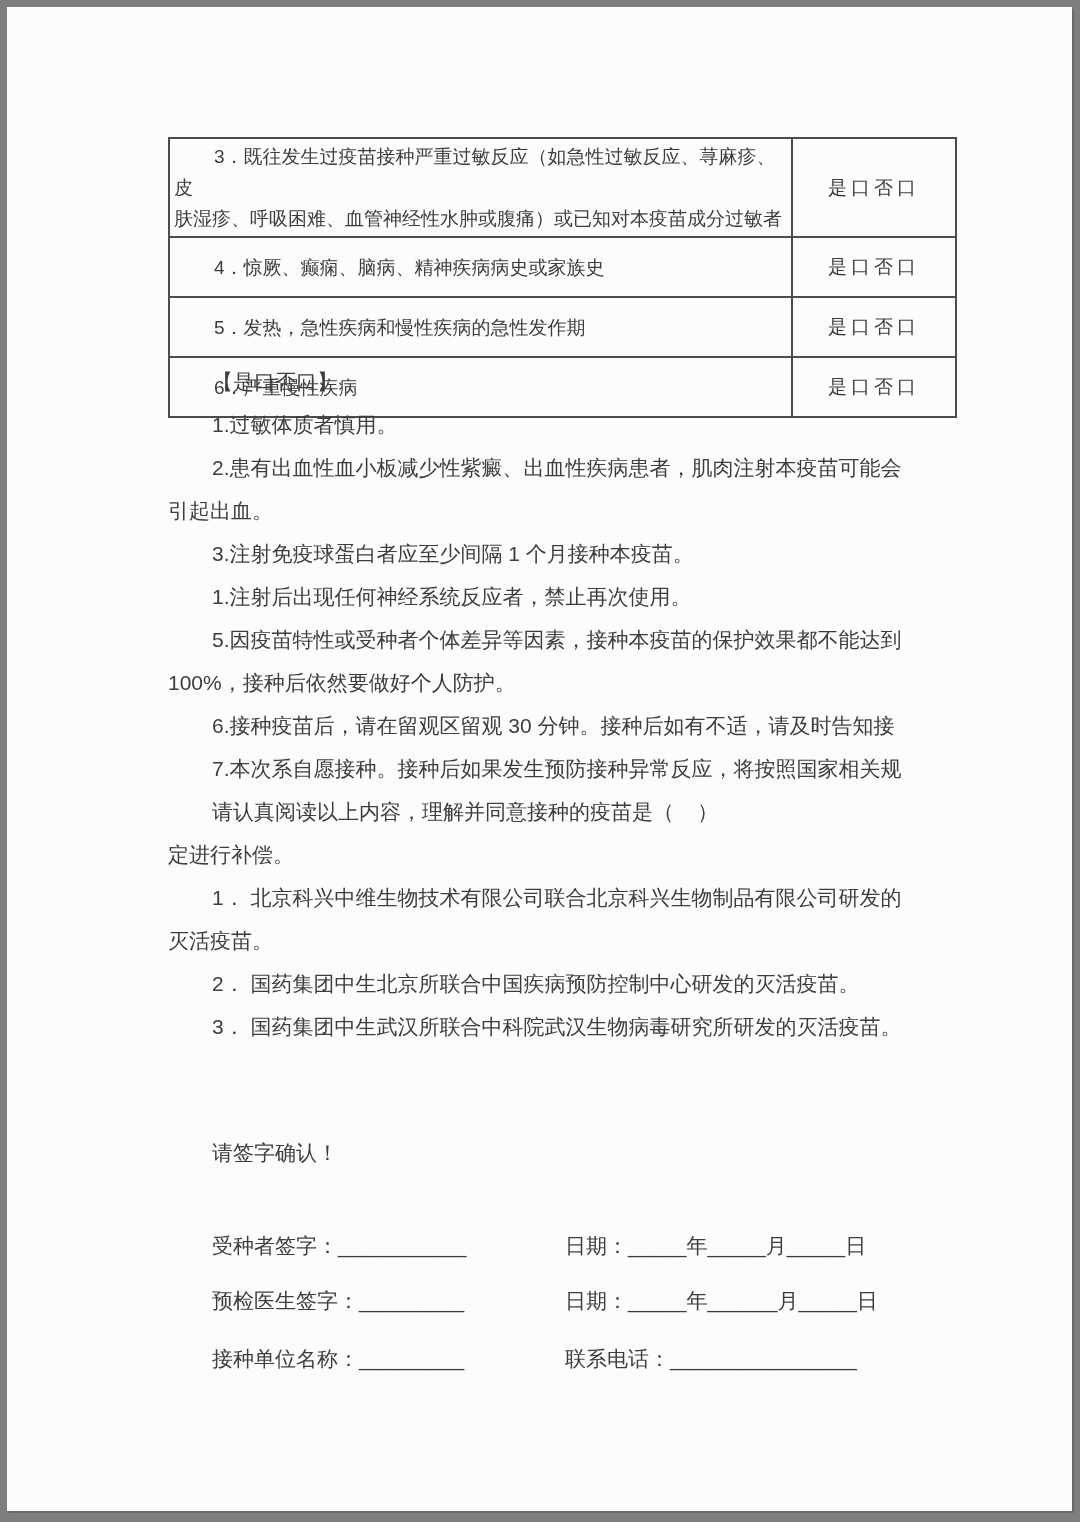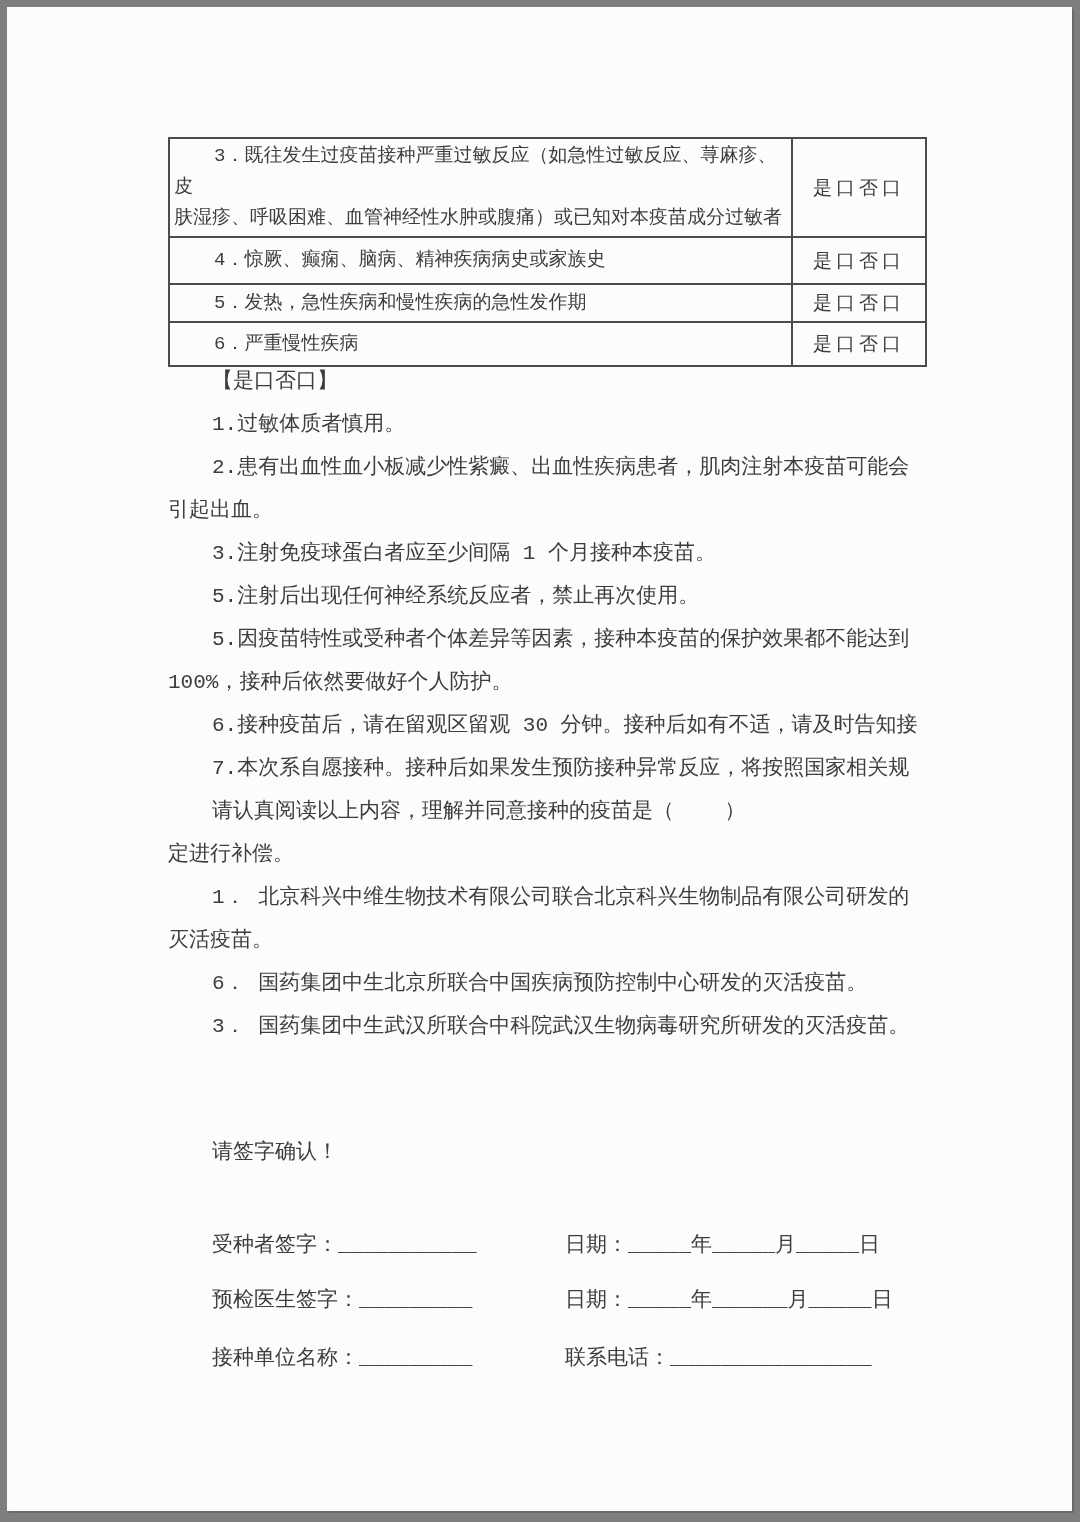--- a/index.html
+++ b/index.html
@@ -1,41 +1,41 @@
 <!DOCTYPE html>
 <html><head>
 <meta charset="utf-8">
 <style>
   html,body{margin:0;padding:0;}
   .scan{
     position:relative;
     width:1080px;height:1522px;
     background:#7e7e7e;
     overflow:hidden;
-    font-family:Liberation Mono, monospace;
+    font-family:Liberation Sans, sans-serif;
     color:#3d3d3d;
   }
   .sheet{
     position:absolute;left:7px;top:7px;
     width:1065px;height:1504px;
     background:#fcfcfc;
     box-shadow:2px 2px 0 #6a6a6a;
   }
   
   .doc-table{
     position:absolute;left:161px;top:130px;
     width:747px;
     border-collapse:collapse;
     table-layout:fixed;
   }
   .doc-table td{
     border:2px solid #4c4c4c;
     font-size:19px;
     color:#3d3d3d;
-    padding:1px;
+    padding:16px;
     vertical-align:middle;
   }
   .doc-table td.q{
     width:613px;
     padding:2px 4px 2px 4px;
     line-height:31px;
     text-indent:40px;
     white-space:pre-line;
   }
   .doc-table td.a{
@@ -102,30 +102,30 @@
         </tr>
       </tbody>
     </table>
 
     <div class="notes">
       <div class="line ind">【是口否口】</div>
       <div class="line ind">1.过敏体质者慎用。</div>
       <div class="line ind">2.患有出血性血小板减少性紫癜、出血性疾病患者，肌肉注射本疫苗可能会</div>
       <div class="line">引起出血。</div>
       <div class="line ind">3.注射免疫球蛋白者应至少间隔 1 个月接种本疫苗。</div>
-      <div class="line ind">5.注射后出现任何神经系统反应者，禁止再次使用。</div>
+      <div class="line ind">1.注射后出现任何神经系统反应者，禁止再次使用。</div>
       <div class="line ind">5.因疫苗特性或受种者个体差异等因素，接种本疫苗的保护效果都不能达到</div>
       <div class="line">100%，接种后依然要做好个人防护。</div>
       <div class="line ind">6.接种疫苗后，请在留观区留观 30 分钟。接种后如有不适，请及时告知接</div>
       <div class="line ind">7.本次系自愿接种。接种后如果发生预防接种异常反应，将按照国家相关规</div>
       <div class="line ind">请认真阅读以上内容，理解并同意接种的疫苗是（    ）</div>
       <div class="line">定进行补偿。</div>
       <div class="line ind">1． 北京科兴中维生物技术有限公司联合北京科兴生物制品有限公司研发的</div>
       <div class="line">灭活疫苗。</div>
-      <div class="line ind">6． 国药集团中生北京所联合中国疾病预防控制中心研发的灭活疫苗。</div>
+      <div class="line ind">2． 国药集团中生北京所联合中国疾病预防控制中心研发的灭活疫苗。</div>
       <div class="line ind">3． 国药集团中生武汉所联合中科院武汉生物病毒研究所研发的灭活疫苗。</div>
     </div>
 
     <div class="sign-prompt">请签字确认！</div>
 
     <div class="sig-row sr1">
       <span class="sig-left">受种者签字：___________</span>
       <span class="sig-right">日期：_____年_____月_____日</span>
     </div>
     <div class="sig-row sr2">

